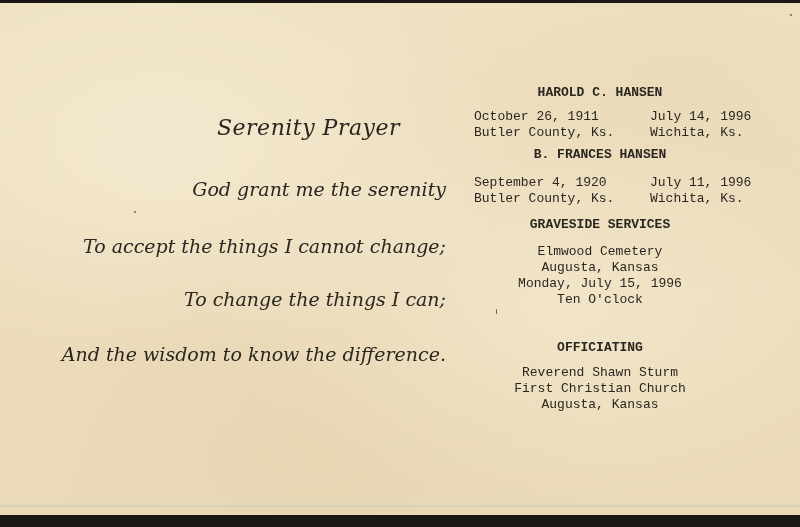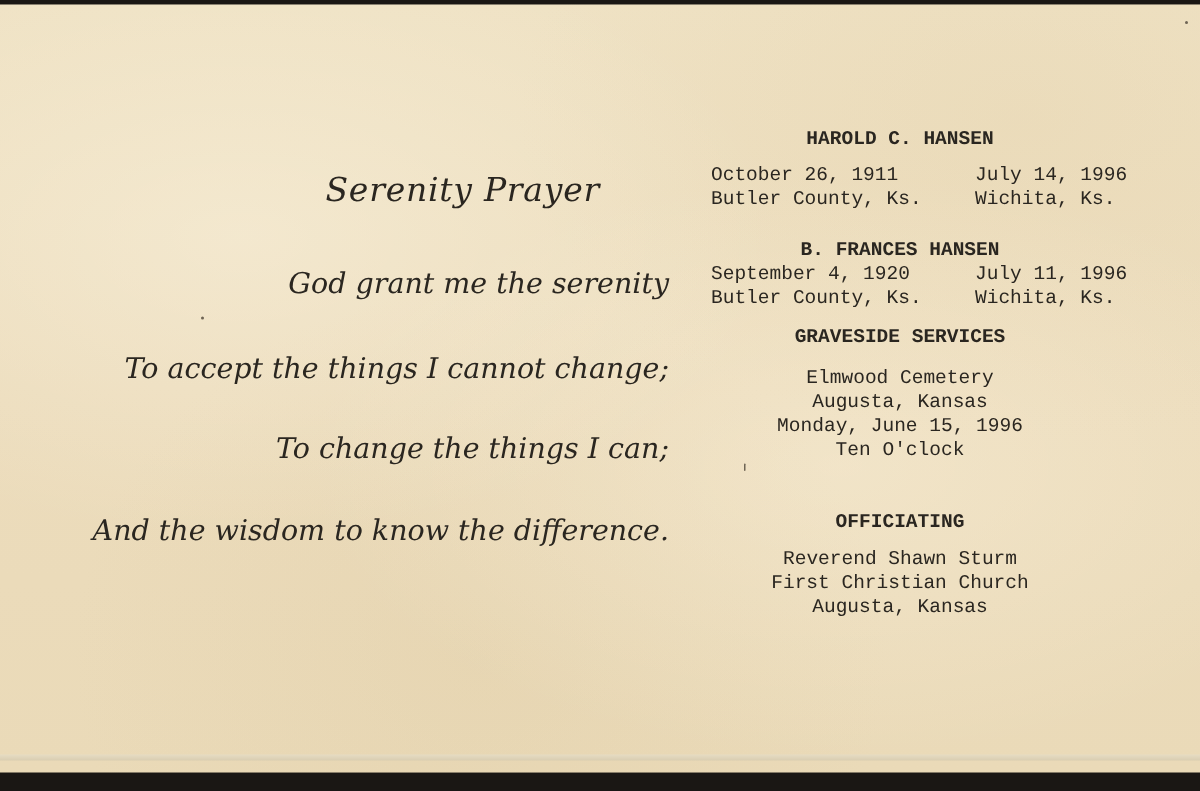--- a/index.html
+++ b/index.html
@@ -119,32 +119,32 @@
 
       <div>
         <div class="mono heading" style="top:82px;">HAROLD C. HANSEN</div>
         <div class="mono col-left" style="top:106px;">October 26, 1911</div>
         <div class="mono col-right" style="top:106px;">July 14, 1996</div>
         <div class="mono col-left" style="top:122px;">Butler County, Ks.</div>
         <div class="mono col-right" style="top:122px;">Wichita, Ks.</div>
       </div>
 
       <div>
-        <div class="mono heading" style="top:156px;">B. FRANCES HANSEN</div>
+        <div class="mono heading" style="top:144px;">B. FRANCES HANSEN</div>
         <div class="mono col-left" style="top:172px;">September 4, 1920</div>
         <div class="mono col-right" style="top:172px;">July 11, 1996</div>
         <div class="mono col-left" style="top:188px;">Butler County, Ks.</div>
         <div class="mono col-right" style="top:188px;">Wichita, Ks.</div>
       </div>
 
       <div>
         <div class="mono heading" style="top:214px;">GRAVESIDE SERVICES</div>
         <div class="mono center-line" style="top:241px;">Elmwood Cemetery</div>
         <div class="mono center-line" style="top:257px;">Augusta, Kansas</div>
-        <div class="mono center-line" style="top:273px;">Monday, June 15, 1996</div>
+        <div class="mono center-line" style="top:273px;">Monday, July 15, 1996</div>
         <div class="mono center-line" style="top:289px;">Ten O'clock</div>
       </div>
 
       <div>
         <div class="mono heading" style="top:337px;">OFFICIATING</div>
         <div class="mono center-line" style="top:362px;">Reverend Shawn Sturm</div>
         <div class="mono center-line" style="top:378px;">First Christian Church</div>
         <div class="mono center-line" style="top:394px;">Augusta, Kansas</div>
       </div>
 

